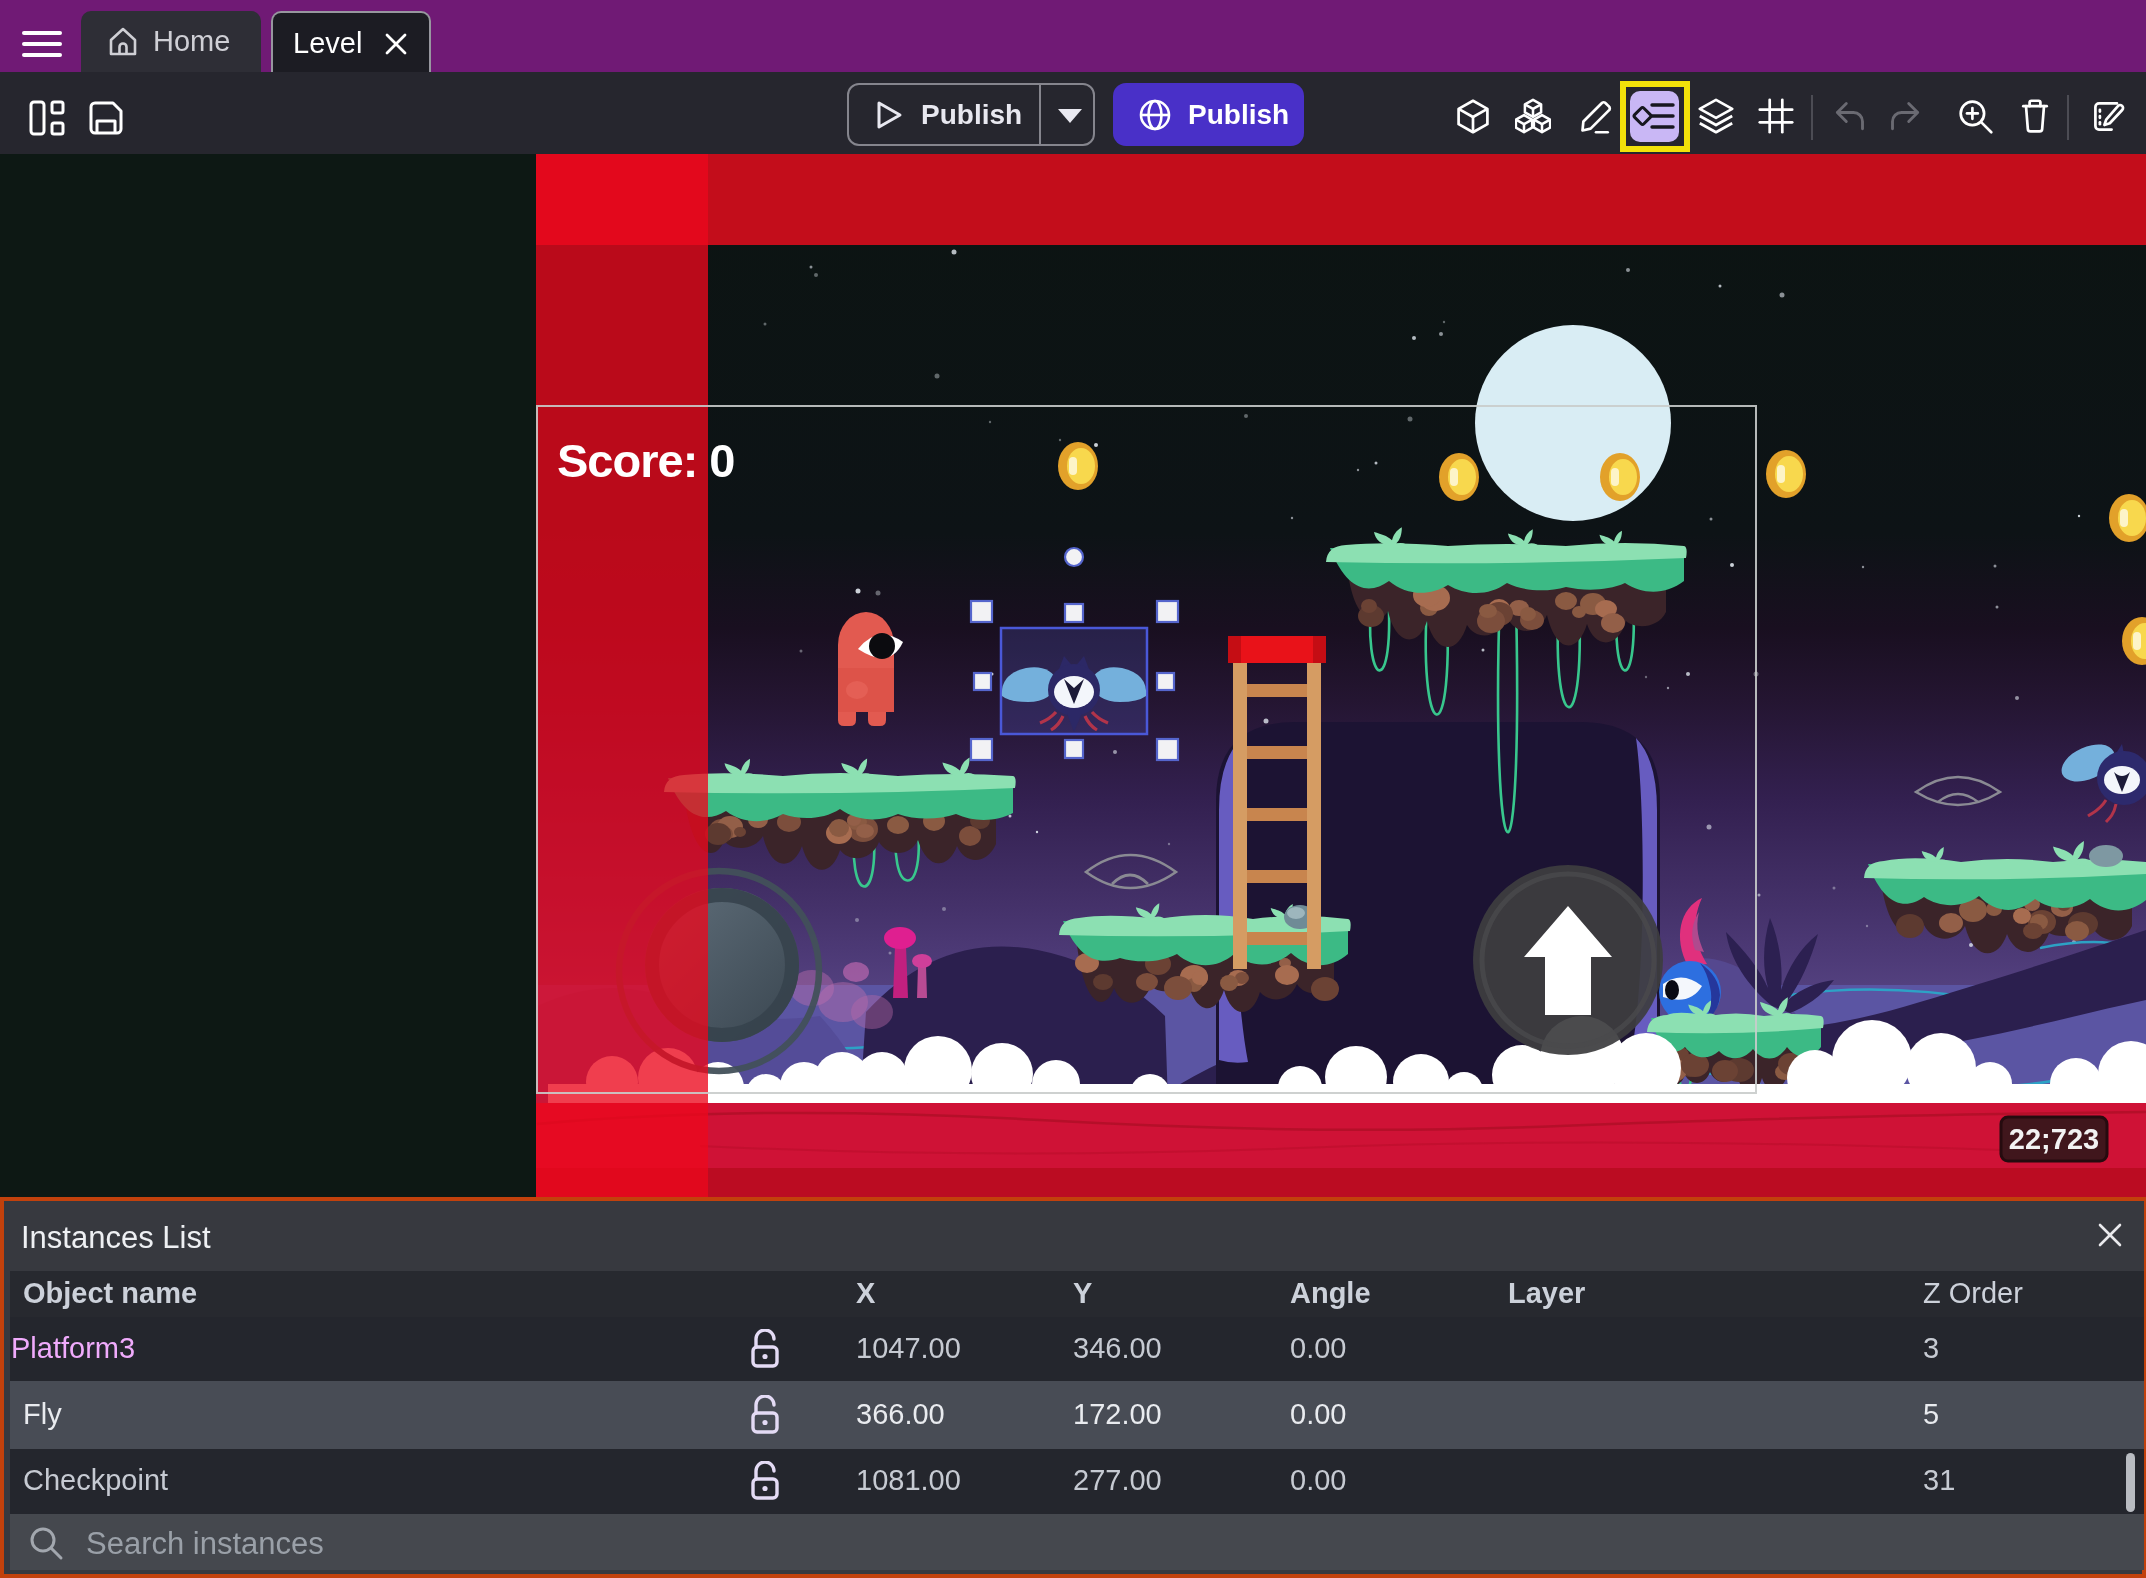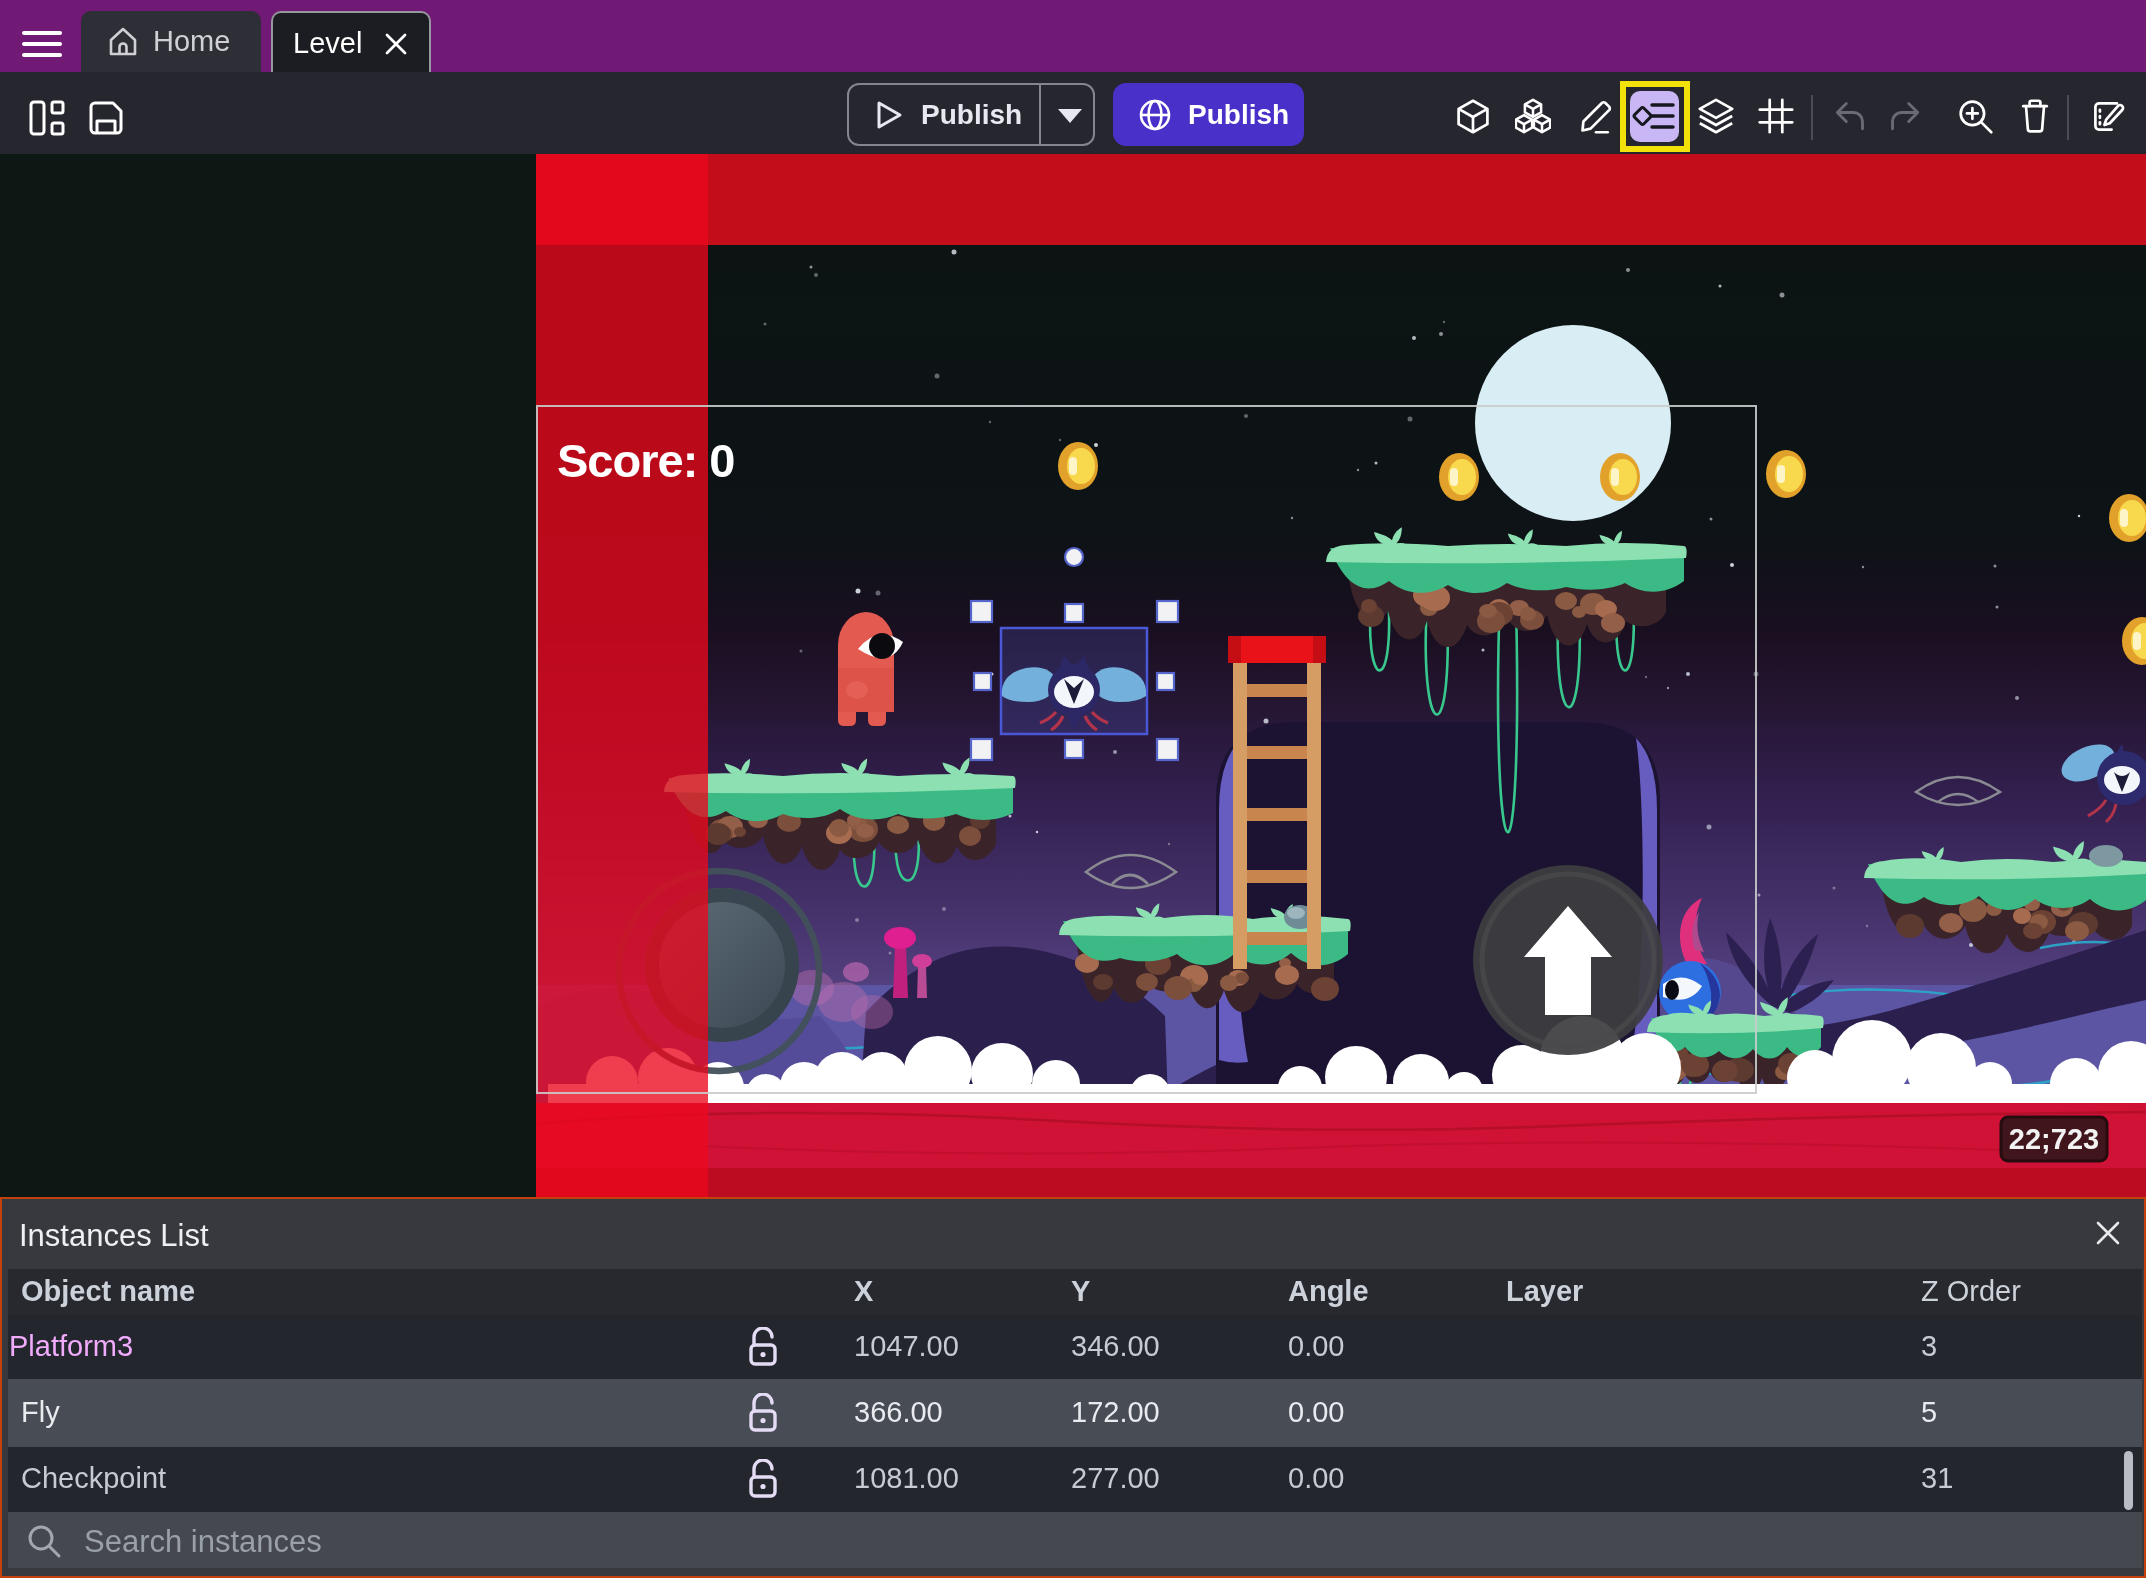--- a/index.html
+++ b/index.html
@@ -9,21 +9,21 @@
 
 #tabbar { position:absolute; left:0; top:0; width:2146px; height:72px; background:#701a75; }
 .tab { position:absolute; top:11px; height:61px; border-radius:10px 10px 0 0; display:flex; align-items:center; }
 .tabtxt { color:#cfcfd5; font-size:29px; white-space:nowrap; }
 
 #toolbar { position:absolute; left:0; top:72px; width:2146px; height:82px; background:#26262e; }
 .ic { position:absolute; }
 
 #canvas { position:absolute; left:0; top:154px; width:2146px; height:1043px; background:#0d1814; }
 
-#panel { position:absolute; left:0; top:1197px; width:2146px; height:381px; background:#37393f; border:2px solid #c2410c; }
+#panel { position:absolute; left:0; top:1197px; width:2146px; height:381px; background:#37393f; border:4px solid #c2410c; }
 .prow { position:absolute; left:6px; width:2134px; }
 .ptxt { position:absolute; color:#c6cad2; font-size:29px; white-space:pre; }
 </style>
 </head>
 <body>
 <div id="root">
 
 <div id="tabbar">
   <svg class="abs" style="left:22px;top:30px" width="40" height="30" viewBox="0 0 40 30">
     <g stroke="#ffffff" stroke-width="4" stroke-linecap="round">

